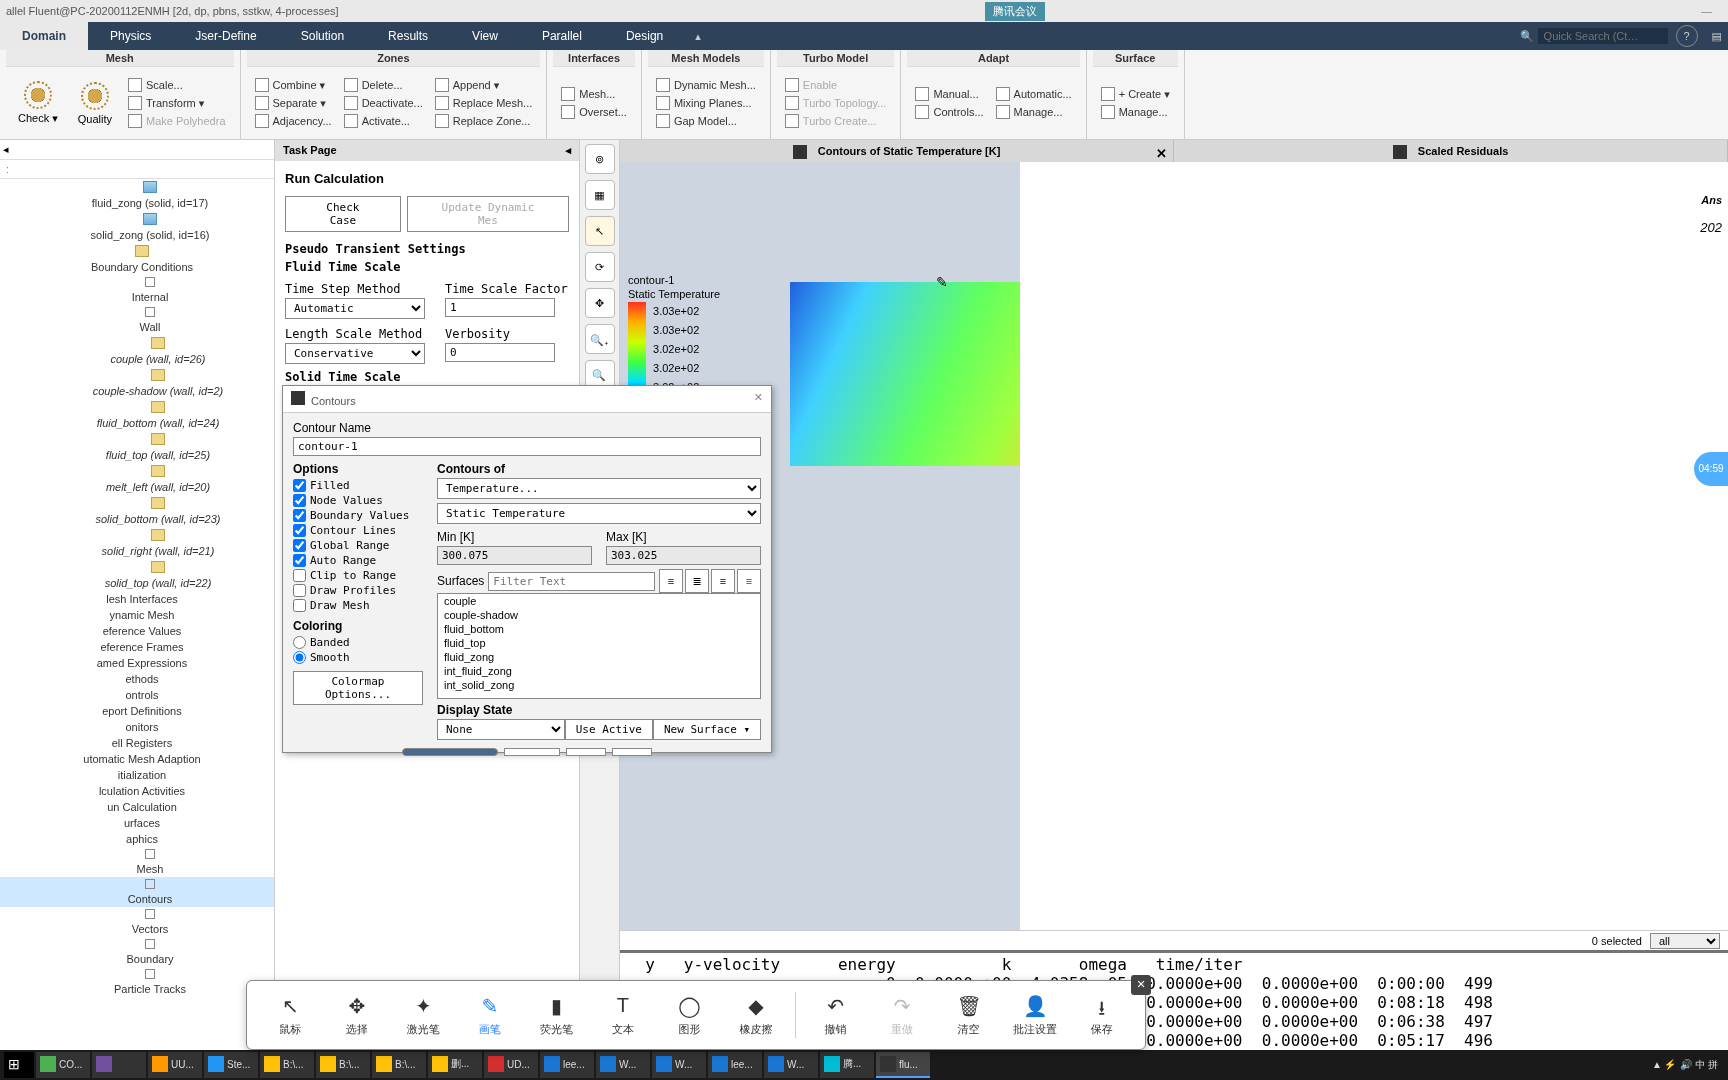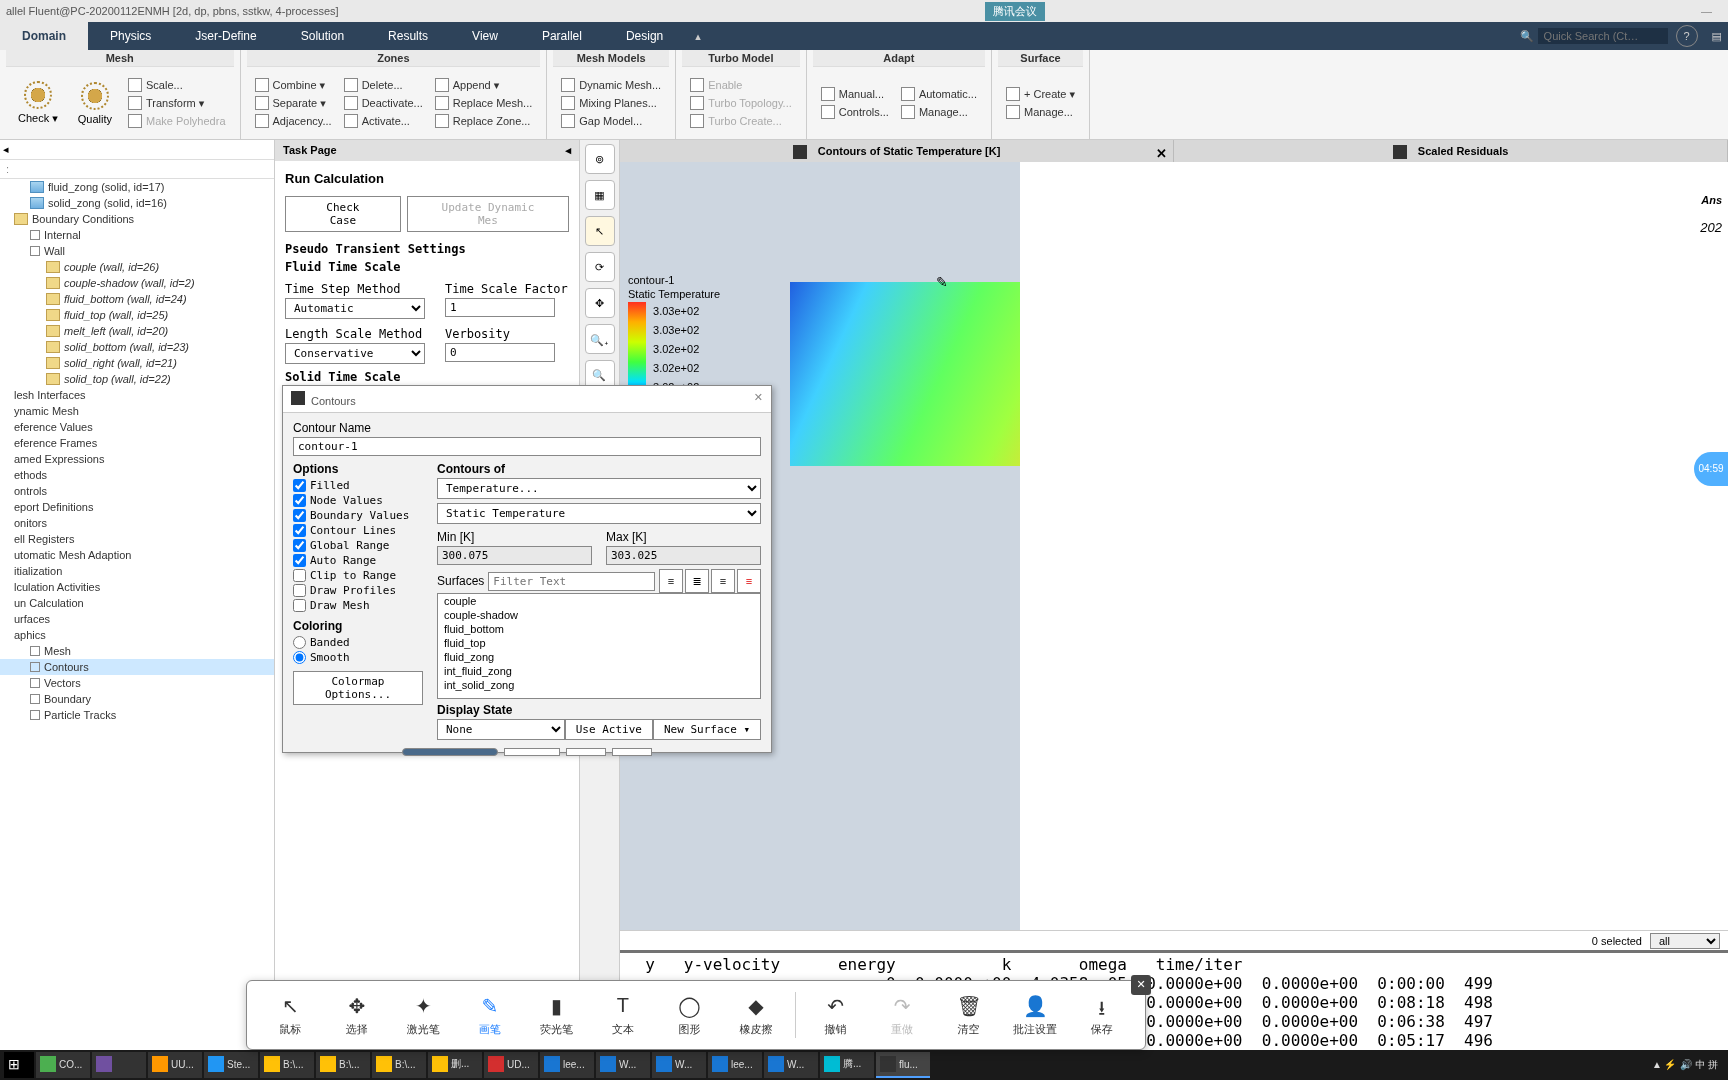--- a/index.html
+++ b/index.html
@@ -22,21 +22,21 @@
 .ribbon-big .ico { width:28px; height:28px; }
 .ribbon-item { display:flex; align-items:center; gap:4px; padding:1px 4px; cursor:pointer; color:#333; white-space:nowrap; }
 .ribbon-item.disabled { color:#aaa; }
 .ico-s { width:14px; height:14px; display:inline-block; }
 .ico-gear { background:radial-gradient(circle,#d4a74a 40%,#8a6d2a 42%,transparent 44%); border:2px dotted #b08830; border-radius:50%; }
 .ico-box { background:#fff; border:1px solid #888; }
 
 .workspace { display:flex; height:calc(100% - 22px - 28px - 90px - 30px); }
 .tree-panel { width:275px; border-right:1px solid #ccc; overflow-y:auto; background:#fff; font-size:12px; }
 .tree-header { display:flex; align-items:center; padding:3px; border-bottom:1px solid #ddd; }
-.tree-item { padding:2px 4px 2px 14px; display:flex; align-items:center; gap:4px; cursor:pointer; color:#333; }
+.tree-item { padding:2px 4px 2px 14px; display:flex; align-items:center; gap:4px; cursor:pointer; color:#333;flex-direction:column; }
 .tree-item.selected { background:#cde8ff; }
 .tree-item.sub { padding-left:30px; }
 .tree-item.sub2 { padding-left:46px;font-style:italic; }
 .tree-ico { width:14px; height:12px; display:inline-block; }
 .tree-ico.zone { background:linear-gradient(#a8d4f0,#70b0e0); border:1px solid #5090c0; }
 .tree-ico.bc { background:#f0d888; border:1px solid #c0a050; }
 .tree-ico.folder { width:10px; height:10px; border:1px solid #888; }
 
 .task-panel { width:305px; border-right:1px solid #ccc; background:#fff; position:relative; }
 .task-header { background:#e0e0e0; padding:4px 8px; font-weight:bold; font-size:12px; display:flex; justify-content:space-between; }
@@ -170,20 +170,29 @@
         </div>
         <div class="ribbon-col">
           <div class="ribbon-item"><span class="ico-s ico-box"></span>Delete...</div>
           <div class="ribbon-item"><span class="ico-s ico-box"></span>Deactivate...</div>
           <div class="ribbon-item"><span class="ico-s ico-box"></span>Activate...</div>
         </div>
         <div class="ribbon-col">
           <div class="ribbon-item"><span class="ico-s ico-box"></span>Append ▾</div>
           <div class="ribbon-item"><span class="ico-s ico-box"></span>Replace Mesh...</div>
           <div class="ribbon-item"><span class="ico-s ico-box"></span>Replace Zone...</div>
+        </div>
+      </div>
+    </div>
+    <div class="ribbon-group">
+      <div class="ribbon-group-title">Interfaces</div>
+      <div class="ribbon-body">
+        <div class="ribbon-col">
+          <div class="ribbon-item"><span class="ico-s ico-box"></span>Mesh...</div>
+          <div class="ribbon-item"><span class="ico-s ico-box"></span>Overset...</div>
         </div>
       </div>
     </div>
     <div class="ribbon-group">
       <div class="ribbon-group-title">Mesh Models</div>
       <div class="ribbon-body">
         <div class="ribbon-col">
           <div class="ribbon-item"><span class="ico-s ico-box"></span>Dynamic Mesh...</div>
           <div class="ribbon-item"><span class="ico-s ico-box"></span>Mixing Planes...</div>
           <div class="ribbon-item"><span class="ico-s ico-box"></span>Gap Model...</div>

